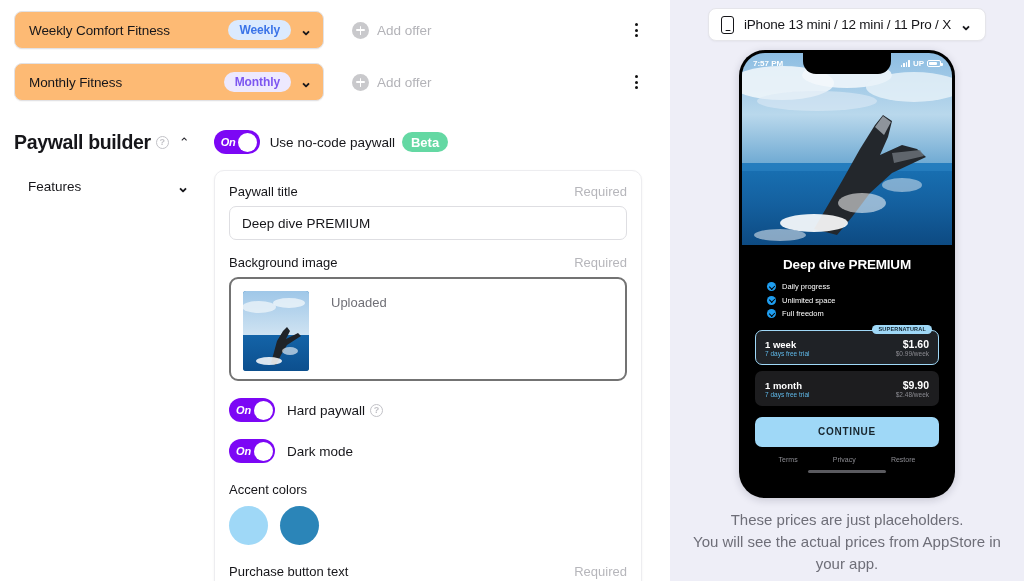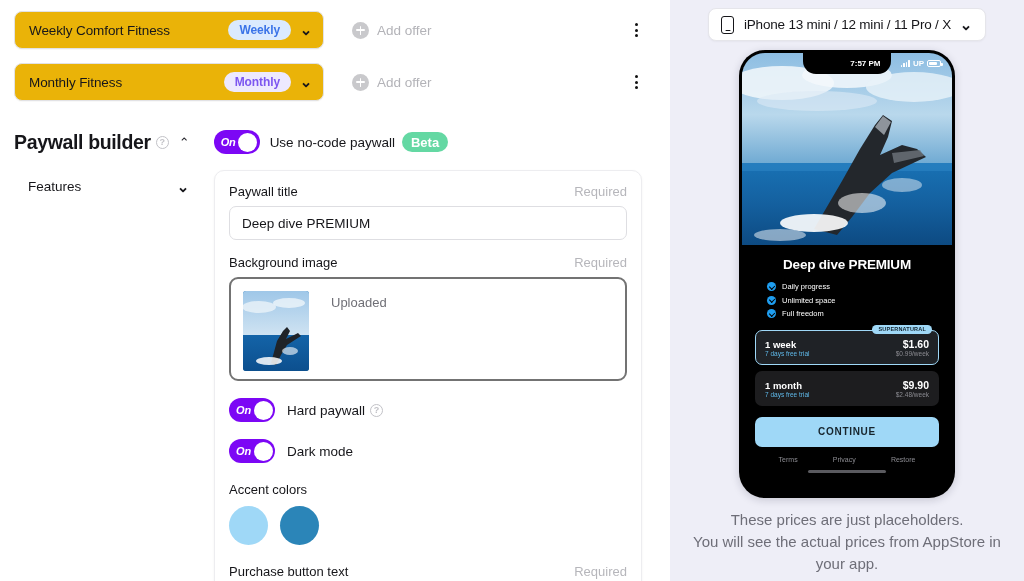--- a/index.html
+++ b/index.html
@@ -11,21 +11,21 @@
   }
   .app { position: relative; width: 1024px; height: 581px; display: flex; }
 
   
   .left { position: relative; width: 670px; height: 581px; background: #ffffff; }
 
   .offers { padding: 8px 0 0 14px; }
   .offer-row { display: flex; align-items: center; height: 44px; margin-bottom: 8px; }
   .offer-select {
     width: 310px; height: 38px; border: 1px solid #e2e2e5; border-radius: 8px;
-    background: #eab308; display: flex; align-items: center; padding: 0 10px 0 14px;
+    background: #fdba74; display: flex; align-items: center; padding: 0 10px 0 14px;
     box-shadow: 0 1px 1px rgba(0,0,0,.03);
   }
   .offer-name { font-size: 13.5px; color: #16161a; flex: 1; letter-spacing: -0.1px; }
   .badge-pill {
     font-size: 12px; font-weight: 700; padding: 3px 11px; border-radius: 11px;
     margin-right: 8px; letter-spacing: -0.1px;
   }
   .badge-weekly { background: #dbeafe; color: #3b74e8; }
   .badge-monthly { background: #ede9fe; color: #7c56f0; }
   .chev { width: 14px; text-align: center; color: #16161a; font-size: 11px; line-height: 1; }
@@ -148,21 +148,21 @@
     background: #000; position: relative; display: flex; flex-direction: column;
   }
   .hero { position: relative; height: 192px; flex: 0 0 auto; overflow: hidden; }
   .hero svg { position: absolute; inset: 0; width: 100%; height: 100%; }
   .notch {
     position: absolute; top: 0; left: 50%; transform: translateX(-50%);
     width: 88px; height: 21px; background: #000; border-radius: 0 0 13px 13px; z-index: 4;
   }
   .statusbar {
     position: absolute; top: 0; left: 0; right: 0; height: 21px; z-index: 5;
-    display: flex; align-items: center; justify-content: flex-end;
+    display: flex; align-items: center; justify-content: space-between;
     padding: 0 11px; color: #fff; font-size: 8px; font-weight: 600; gap: 20px;
   }
   .status-right { display: flex; align-items: center; gap: 3px; }
   .bars { display: flex; align-items: flex-end; gap: 1px; height: 7px; }
   .bars i { width: 1.6px; background: #fff; border-radius: .5px; }
   .bars i:nth-child(1){height:2.5px} .bars i:nth-child(2){height:4px}
   .bars i:nth-child(3){height:5.5px} .bars i:nth-child(4){height:7px}
   .batt {
     width: 14px; height: 7px; border: 1px solid #fff; border-radius: 2px;
     position: relative; padding: 1px;

